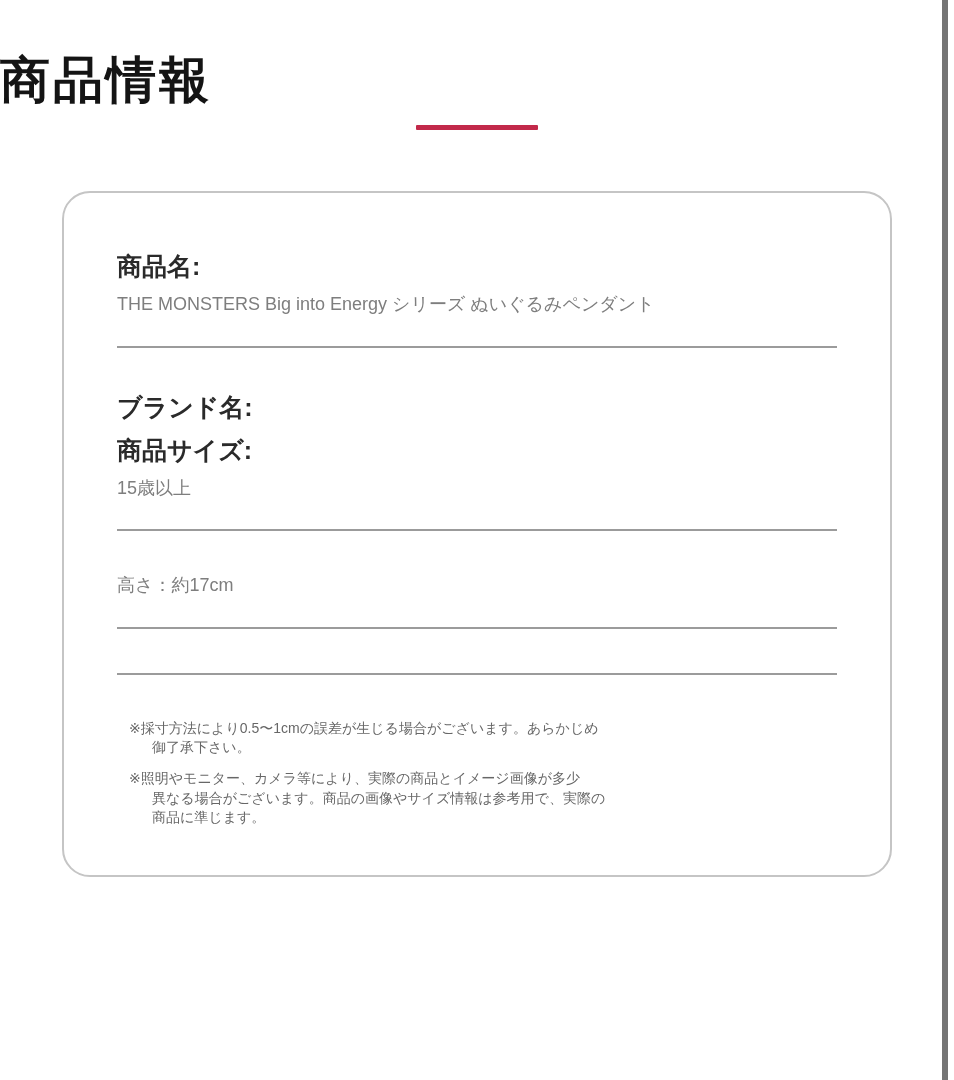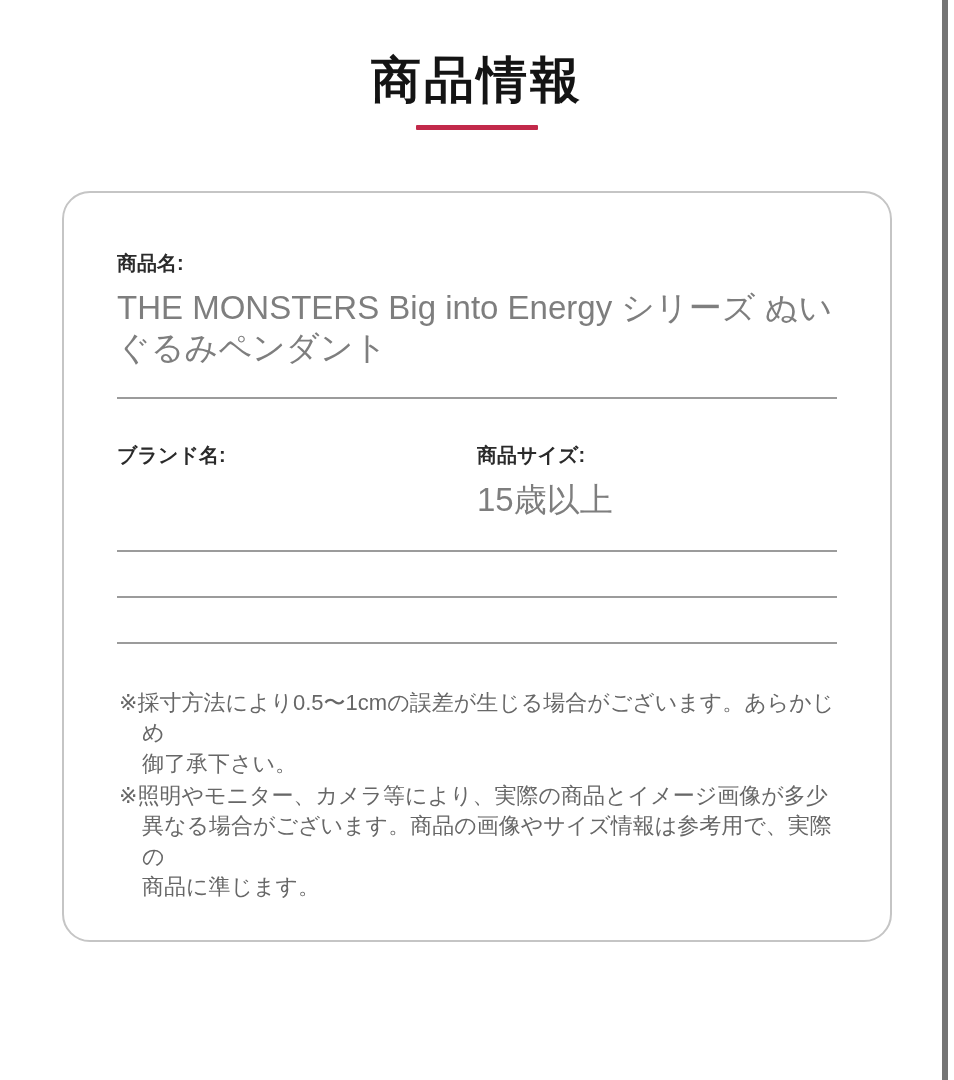--- a/index.html
+++ b/index.html
@@ -21,21 +21,21 @@
     top: 0;
     right: 6px;
     width: 6px;
     height: 1080px;
     background: #757575;
   }
 
   
   .page-title {
     margin: 50px 0 0;
-    text-align: center;
+    text-align: left;
     font-size: 50px;
     font-weight: 700;
     letter-spacing: 3px;
     color: #141414;
     line-height: 1.2;
   }
   .title-underline {
     width: 122px;
     height: 5px;
     background: #c2294a;
@@ -49,50 +49,50 @@
     width: 830px;
     margin: 61px auto 0;
     border: 2px solid #c5c5c5;
     border-radius: 28px;
     padding: 58px 53px 36px;
     background: #ffffff;
   }
 
   .field-label {
     margin: 0 0 13px;
-    font-size: 20px;
+    font-size: 25px;
     font-weight: 700;
     color: #2a2a2a;
     line-height: 1.2;
   }
   .field-value {
     margin: 0;
-    font-size: 33px;
+    font-size: 18px;
     font-weight: 400;
     color: #7e7e7e;
     line-height: 1.2;
   }
 
   .divider {
     border: none;
     border-top: 2px solid #9b9b9b;
     margin: 30px 0 44px;
   }
 
   .two-col {
     display: grid;
-    grid-template-columns: 1fr 1fr;
+    grid-template-columns: 1fr;
   }
 
   .notes {
     margin-top: 8px;
   }
   .note {
-    margin: 2px;
-    font-size: 22px;
+    margin: 12px;
+    font-size: 14px;
     color: #676767;
     line-height: 1.38;
     padding-left: 23px;
     text-indent: -23px;
     white-space: pre-line;
   }
 </style>
 </head>
 <body>
 
@@ -116,20 +116,21 @@
     </div>
     <div>
       <p class="field-label">商品サイズ:</p>
       <p class="field-value">15歳以上</p>
     </div>
   </div>
 
   <hr class="divider">
 
   <div class="section">
+    <p class="field-value">高さ：約17cm</p>
   </div>
 
   <hr class="divider">
 
 
   <hr class="divider">
 
   <div class="notes">
     <p class="note">※採寸方法により0.5〜1cmの誤差が生じる場合がございます。あらかじめ
 御了承下さい。</p>

